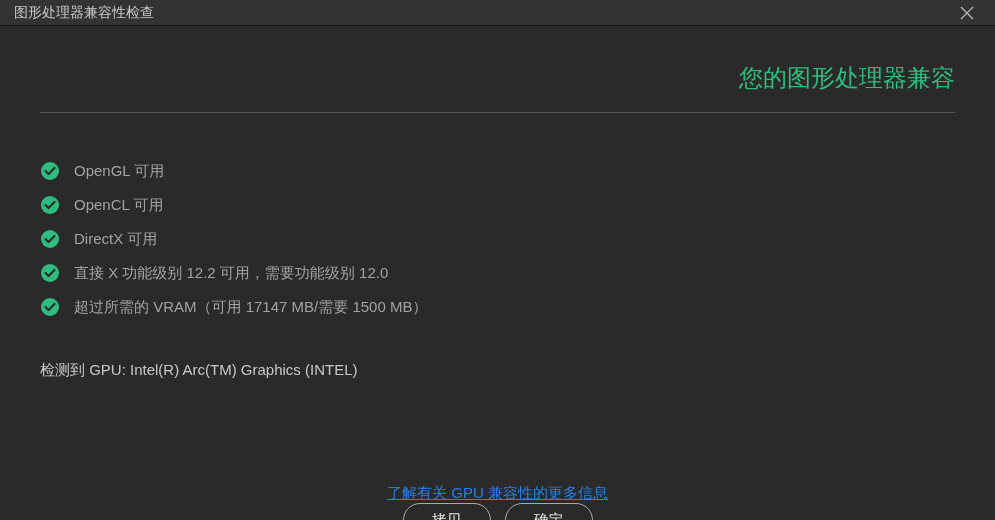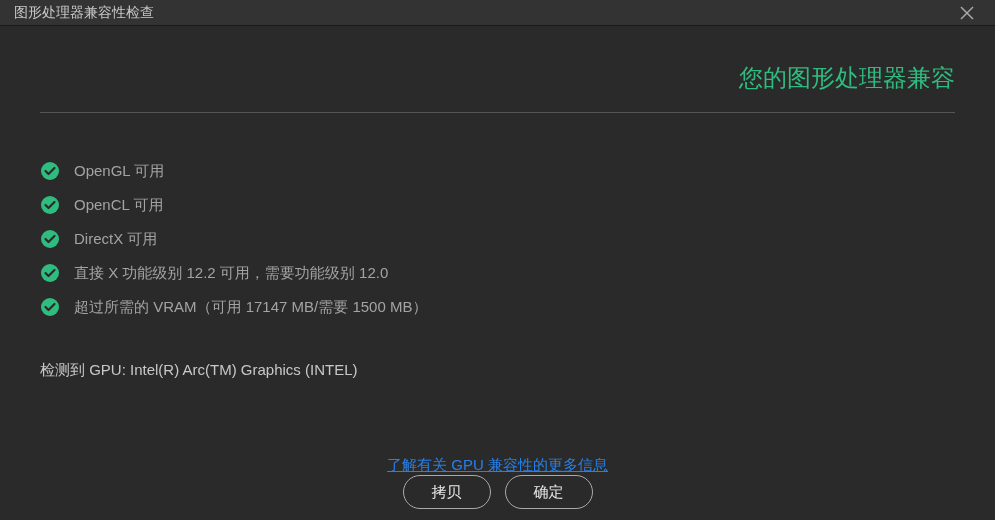--- a/index.html
+++ b/index.html
@@ -71,21 +71,21 @@
       width: 20px;
       height: 20px;
     }
     .check-text {
       font-size: 15px;
       color: #a3a3a3;
     }
     .gpu-info {
       font-size: 15px;
       color: #c8c8c8;
-      margin-bottom: 56px;
+      margin-bottom: 84px;
     }
     .footer {
       display: flex;
       align-items: center;
       justify-content: space-between;
       padding: 0 40px;
       flex-direction: column;
     }
     .info-link {
       color: #2680eb;

